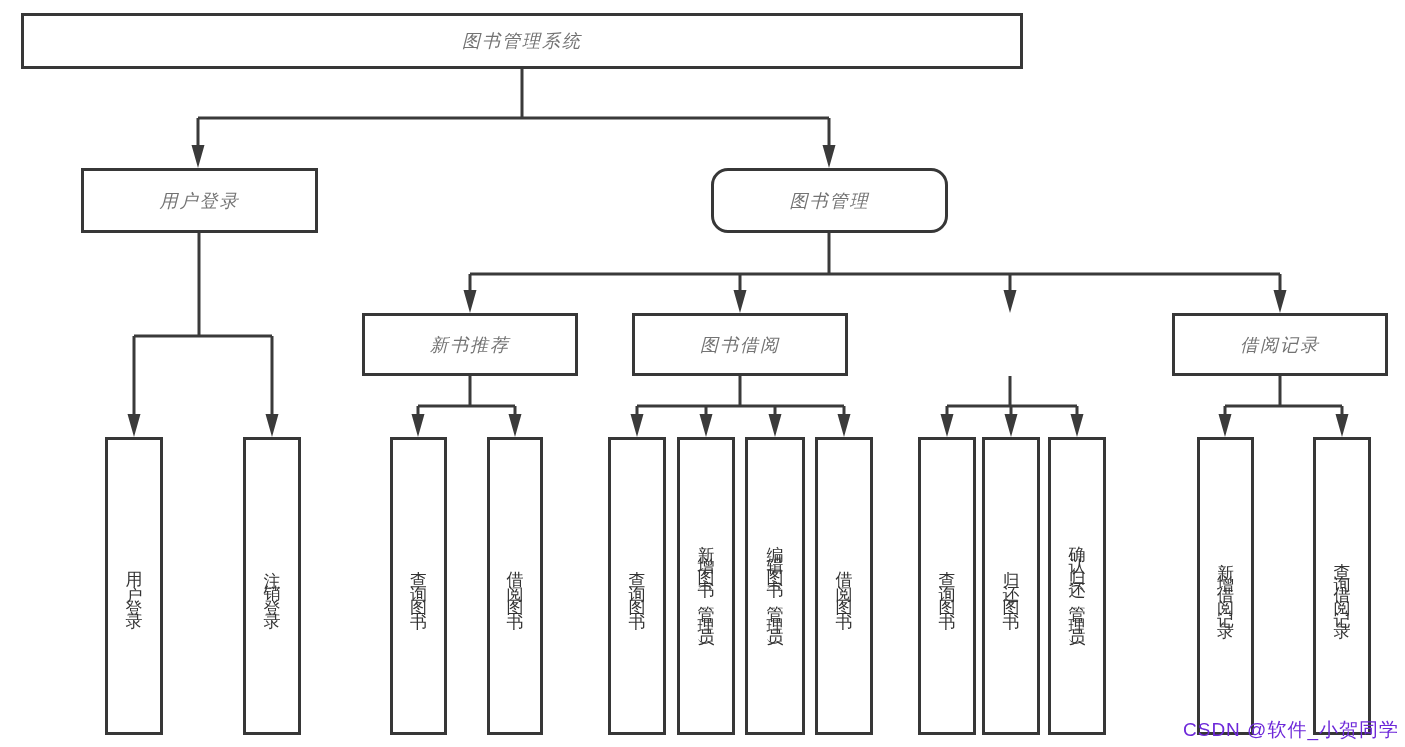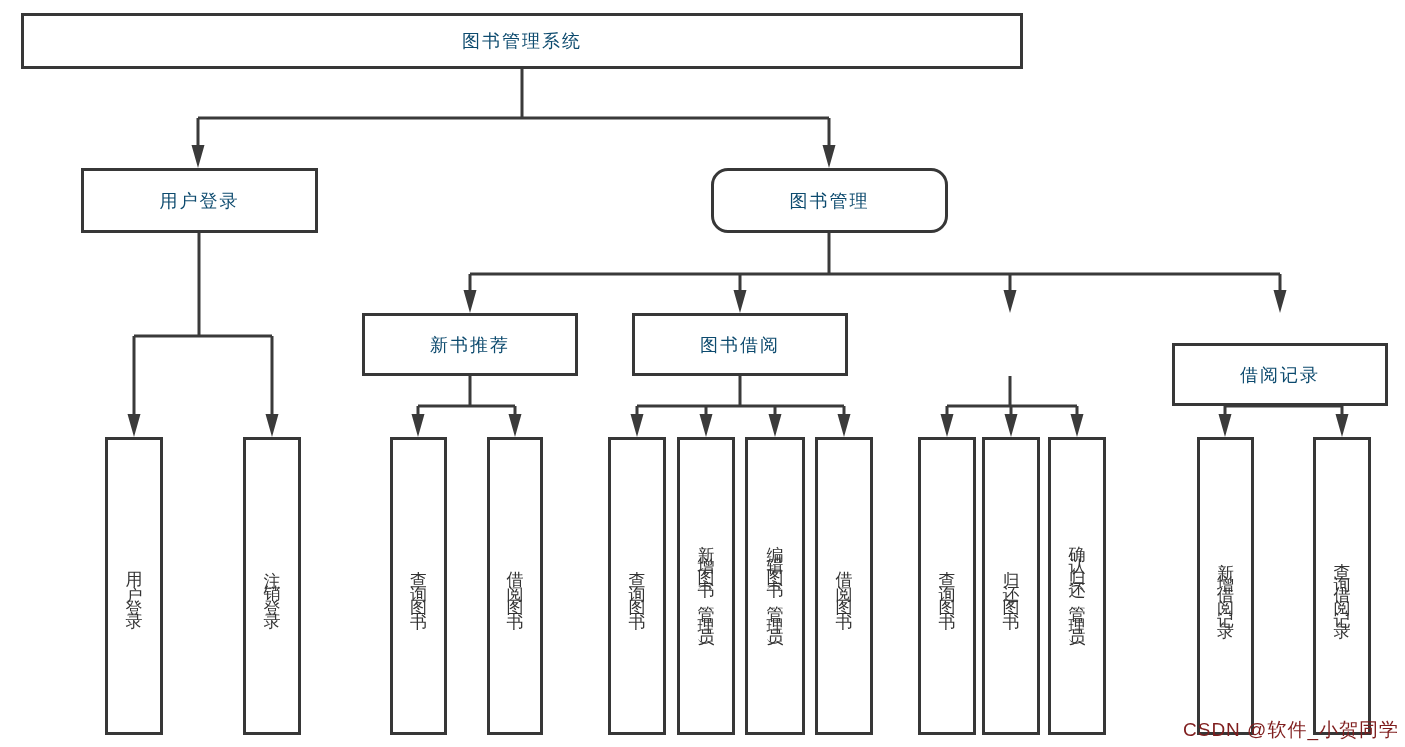--- a/index.html
+++ b/index.html
@@ -31,21 +31,22 @@
     display: flex;
     align-items: center;
     justify-content: center;
     color: #333333;
     z-index: 2;
   }
   .node .hlabel {
     font-size: 18px;
     letter-spacing: 2px;
     white-space: nowrap;
-    color: #0c4a6e;
+    color: #737373;
+    font-style: italic;
   }
   .leaf {
     border-width: 3px;
   }
   .leaf .vlabel {
     writing-mode: vertical-rl;
     text-orientation: mixed;
     font-size: 17px;
     letter-spacing: 14px;
     line-height: 1;
@@ -57,41 +58,41 @@
   }
   
   .n-root  { left: 21px;  top: 13px;  width: 1002px; height: 56px; }
   
   .n-login { left: 81px;  top: 168px; width: 237px;  height: 65px; }
   .n-mgmt  { left: 711px; top: 168px; width: 237px;  height: 65px; border-radius: 17px; }
   
   .n-l2-0  { left: 362px;  top: 313px; width: 216px; height: 63px; }
   .n-l2-1  { left: 632px;  top: 313px; width: 216px; height: 63px; }
   .n-l2-2  { left: 902px;  top: 313px; width: 216px; height: 63px; }
-  .n-l2-3  { left: 1172px; top: 313px; width: 216px; height: 63px; margin-top: 30px; }
+  .n-l2-3  { left: 1172px; top: 313px; width: 216px; height: 63px; }
   
   .lf-1  { left: 105px;  top: 437px; width: 58px; height: 298px; }
   .lf-2  { left: 243px;  top: 437px; width: 58px; height: 298px; }
   .lf-3  { left: 390px;  top: 437px; width: 57px; height: 298px; }
   .lf-4  { left: 487px;  top: 437px; width: 56px; height: 298px; }
   .lf-5  { left: 608px;  top: 437px; width: 58px; height: 298px; }
   .lf-6  { left: 677px;  top: 437px; width: 58px; height: 298px; }
   .lf-7  { left: 745px;  top: 437px; width: 60px; height: 298px; }
   .lf-8  { left: 815px;  top: 437px; width: 58px; height: 298px; }
   .lf-9  { left: 918px;  top: 437px; width: 58px; height: 298px; }
   .lf-10 { left: 982px;  top: 437px; width: 58px; height: 298px; }
   .lf-11 { left: 1048px; top: 437px; width: 58px; height: 298px; }
   .lf-12 { left: 1197px; top: 437px; width: 57px; height: 298px; }
   .lf-13 { left: 1313px; top: 437px; width: 58px; height: 298px; }
   .watermark {
     position: absolute;
     left: 1183px;
     top: 717px;
     font-size: 19px;
-    color: #7f1d1d;
+    color: #6d28d9;
     letter-spacing: 1px;
     white-space: nowrap;
     z-index: 5;
     pointer-events: none;
   }
 </style>
 </head>
 <body>
 
 <div class="canvas">

